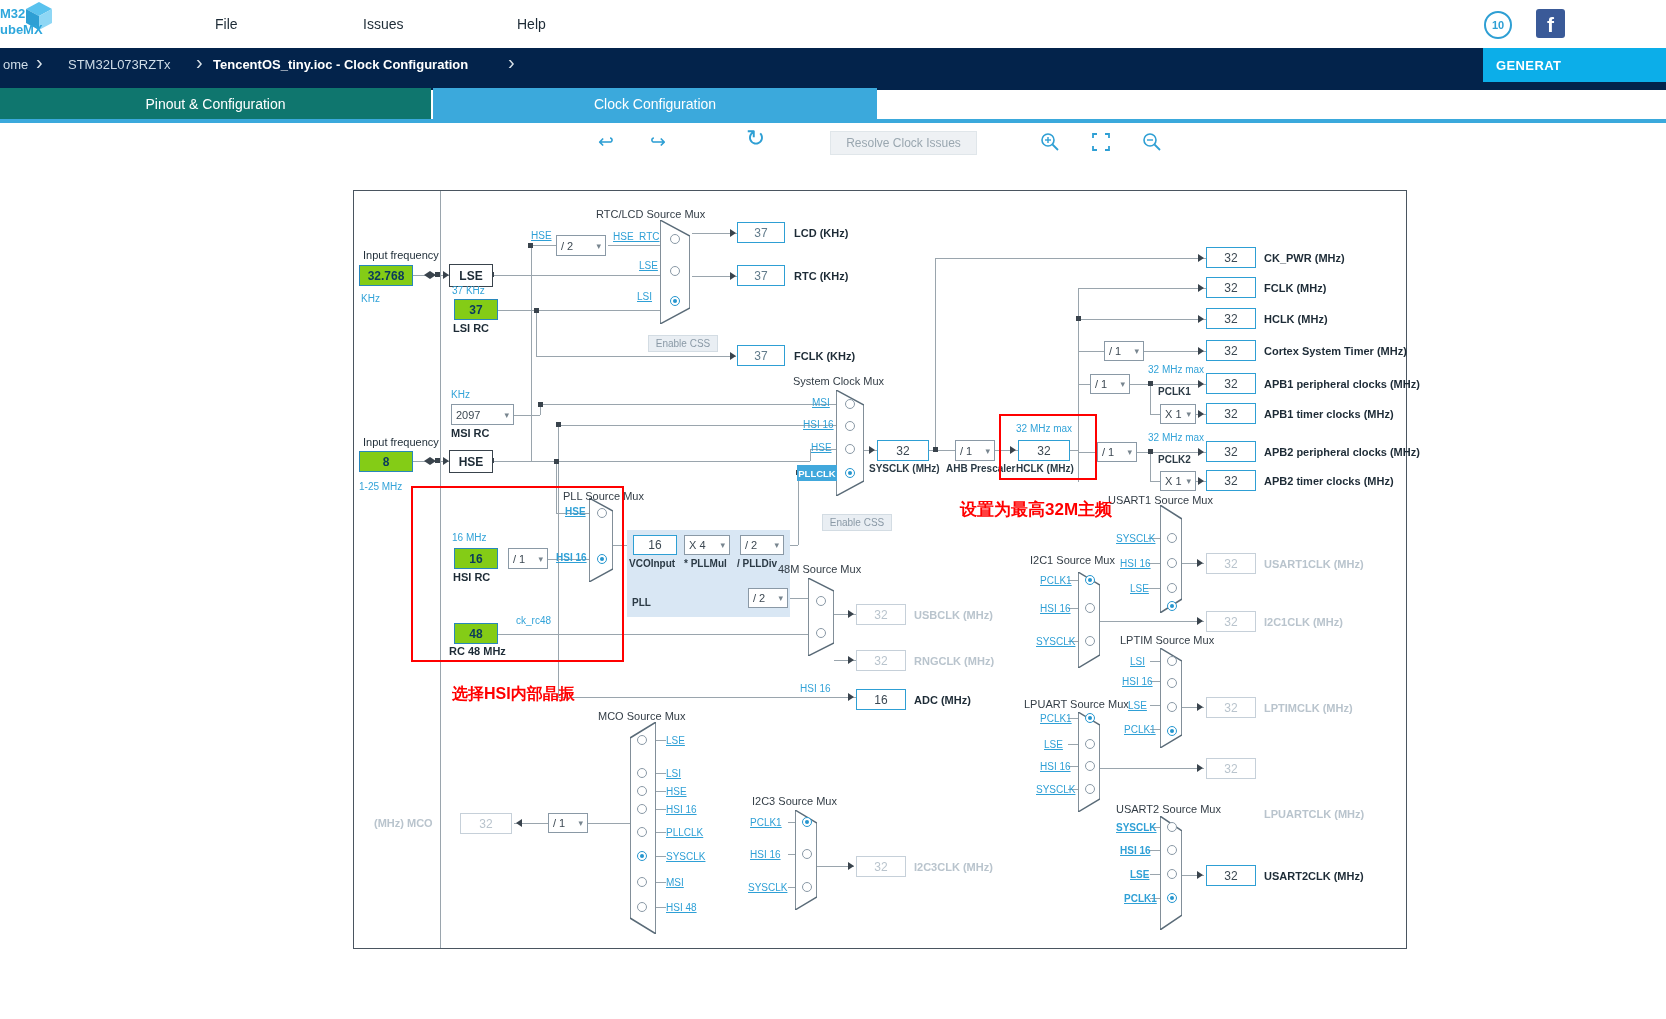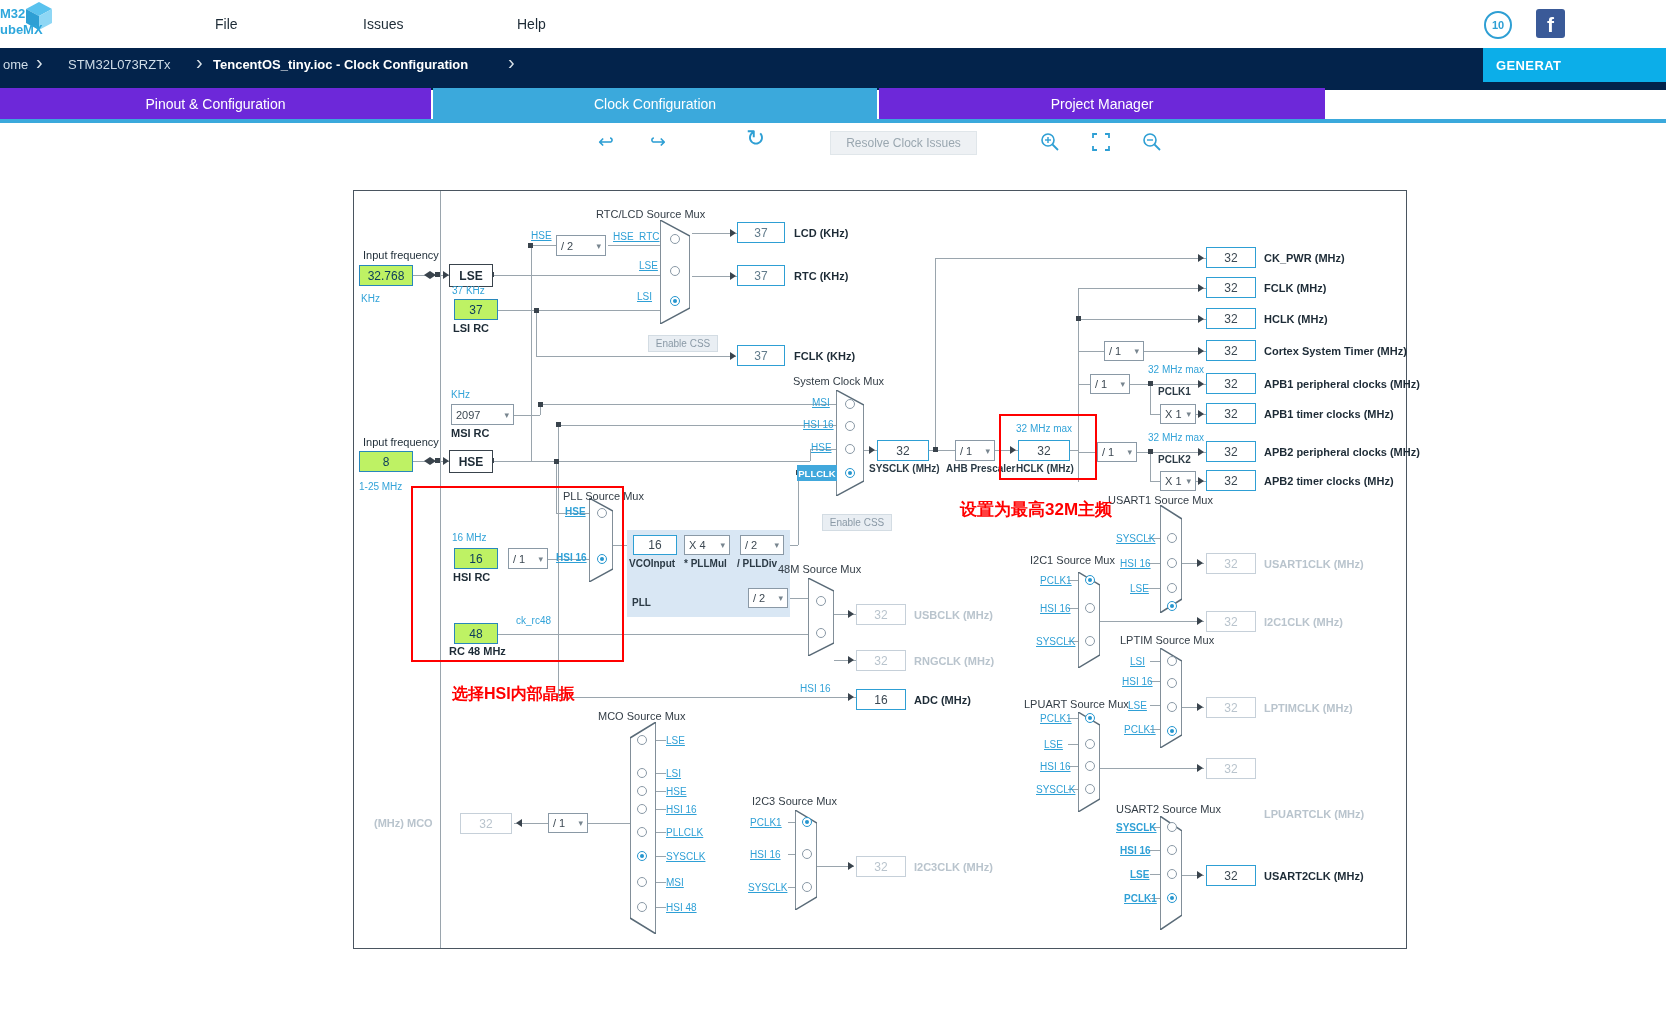--- a/index.html
+++ b/index.html
@@ -8,38 +8,38 @@
   #root{position:relative;width:1666px;height:1019px;background:#fff}
   .abs{position:absolute}
   
   .menu-item{position:absolute;top:16px;font-size:14px;color:#1d2b36;cursor:default}
   .crumbbar{position:absolute;left:0;top:48px;width:1666px;height:42px;background:#03234b}
   .crumb{position:absolute;top:9px;font-size:13px;color:#cfdde8;white-space:nowrap}
   .crumb.bold{color:#fff;font-weight:bold}
   .chev{position:absolute;top:3px;font-size:20px;color:#d8e1e8}
   .genbtn{position:absolute;left:1483px;top:48px;width:183px;height:34px;background:#0caee9;color:#fff;
     font-weight:bold;font-size:13px;display:flex;align-items:center;padding-left:13px;letter-spacing:.4px}
-  .tab{position:absolute;top:88px;height:31px;background:#6d28d9;color:#fff;font-size:14px;
+  .tab{position:absolute;top:88px;height:31px;background:#0f766e;color:#fff;font-size:14px;
     display:flex;align-items:center;justify-content:center;cursor:pointer}
   .tab.active{background:#3ba9dc}
   .tabline{position:absolute;left:0;top:119px;width:1666px;height:4px;background:#3ba9dc}
   .tbico{position:absolute;color:#2e9fd4;font-size:19px;line-height:19px;cursor:pointer}
   .resolve{position:absolute;left:830px;top:131px;width:147px;height:24px;background:#eef1f4;border:1px solid #e0e6ea;
     color:#9aa7b0;font-size:12px;display:flex;align-items:center;justify-content:center}
   
   .frame{position:absolute;border:1.5px solid #4a5560;z-index:0}
   .hl{position:absolute;height:1px;background:#9aa5ad;z-index:1}
   .vl{position:absolute;width:1px;background:#9aa5ad;z-index:1}
   .sq{position:absolute;width:5px;height:5px;background:#39434c;z-index:2}
   .arr{position:absolute;width:0;height:0;border-top:4px solid transparent;border-bottom:4px solid transparent;z-index:2}
   .arr.r{border-left:6px solid #39434c}
   .arr.l{border-right:6px solid #39434c}
   .vbox{position:absolute;height:21px;border:1.5px solid #2e9fd4;background:#fff;color:#607a8a;font-size:12px;
     display:flex;align-items:center;justify-content:center;z-index:3}
-  .vbox.blue{background:#bef264;border-color:#2887bb;color:#0a3a5c;font-weight:normal}
+  .vbox.blue{background:#84cc16;border-color:#2887bb;color:#0a3a5c;font-weight:bold}
   .vbox.gray{border-color:#c6d0d9;color:#b9c4cd}
   .nbox{position:absolute;height:23px;border:1.5px solid #39434c;background:#fff;color:#1d2b36;font-size:12px;
     font-weight:bold;display:flex;align-items:center;justify-content:center;z-index:3}
   .dd{position:absolute;height:21px;border:1px solid #8a99a6;background:#fff;color:#3c4852;font-size:11px;
     display:flex;align-items:center;justify-content:space-between;padding:0 4px;z-index:3}
   .dd .car{color:#78858f;font-size:9px;margin-left:3px}
   .lbl{position:absolute;font-size:11px;font-weight:bold;color:#1d2b36;white-space:nowrap;z-index:3}
   .lbl.gray{color:#b9c4cd}
   .sub{position:absolute;font-size:10px;font-weight:bold;color:#2b3a45;white-space:nowrap;z-index:3}
   .slbl{position:absolute;font-size:10px;color:#33a3d8;white-space:nowrap;z-index:3}
@@ -86,21 +86,20 @@
     <span class="chev" style="left:36px">›</span>
     <span class="crumb" style="left:68px">STM32L073RZTx</span>
     <span class="chev" style="left:196px">›</span>
     <span class="crumb bold" style="left:213px">TencentOS_tiny.ioc - Clock Configuration</span>
     <span class="chev" style="left:508px">›</span>
   </div>
   <div class="genbtn">GENERAT</div>
 
   <div class="tab" style="left:0;width:431px">Pinout &amp; Configuration</div>
   <div class="tab active" style="left:433px;width:444px">Clock Configuration</div>
-  <div class="tab" style="left:879px;width:446px">Project Manager</div>
   <div class="tabline"></div>
 
   <div class="tbico" style="left:598px;top:132px">↩</div>
   <div class="tbico" style="left:650px;top:132px">↪</div>
   <div class="tbico" style="left:746px;top:129px;font-size:23px">↻</div>
   <div class="resolve">Resolve Clock Issues</div>
   <svg class="abs" style="left:1040px;top:132px" width="20" height="20">
     <circle cx="8" cy="8" r="6" fill="none" stroke="#2e9fd4" stroke-width="1.6"></circle>
     <line x1="12.5" y1="12.5" x2="18" y2="18" stroke="#2e9fd4" stroke-width="1.8"></line>
     <line x1="5" y1="8" x2="11" y2="8" stroke="#2e9fd4" stroke-width="1.4"></line>

